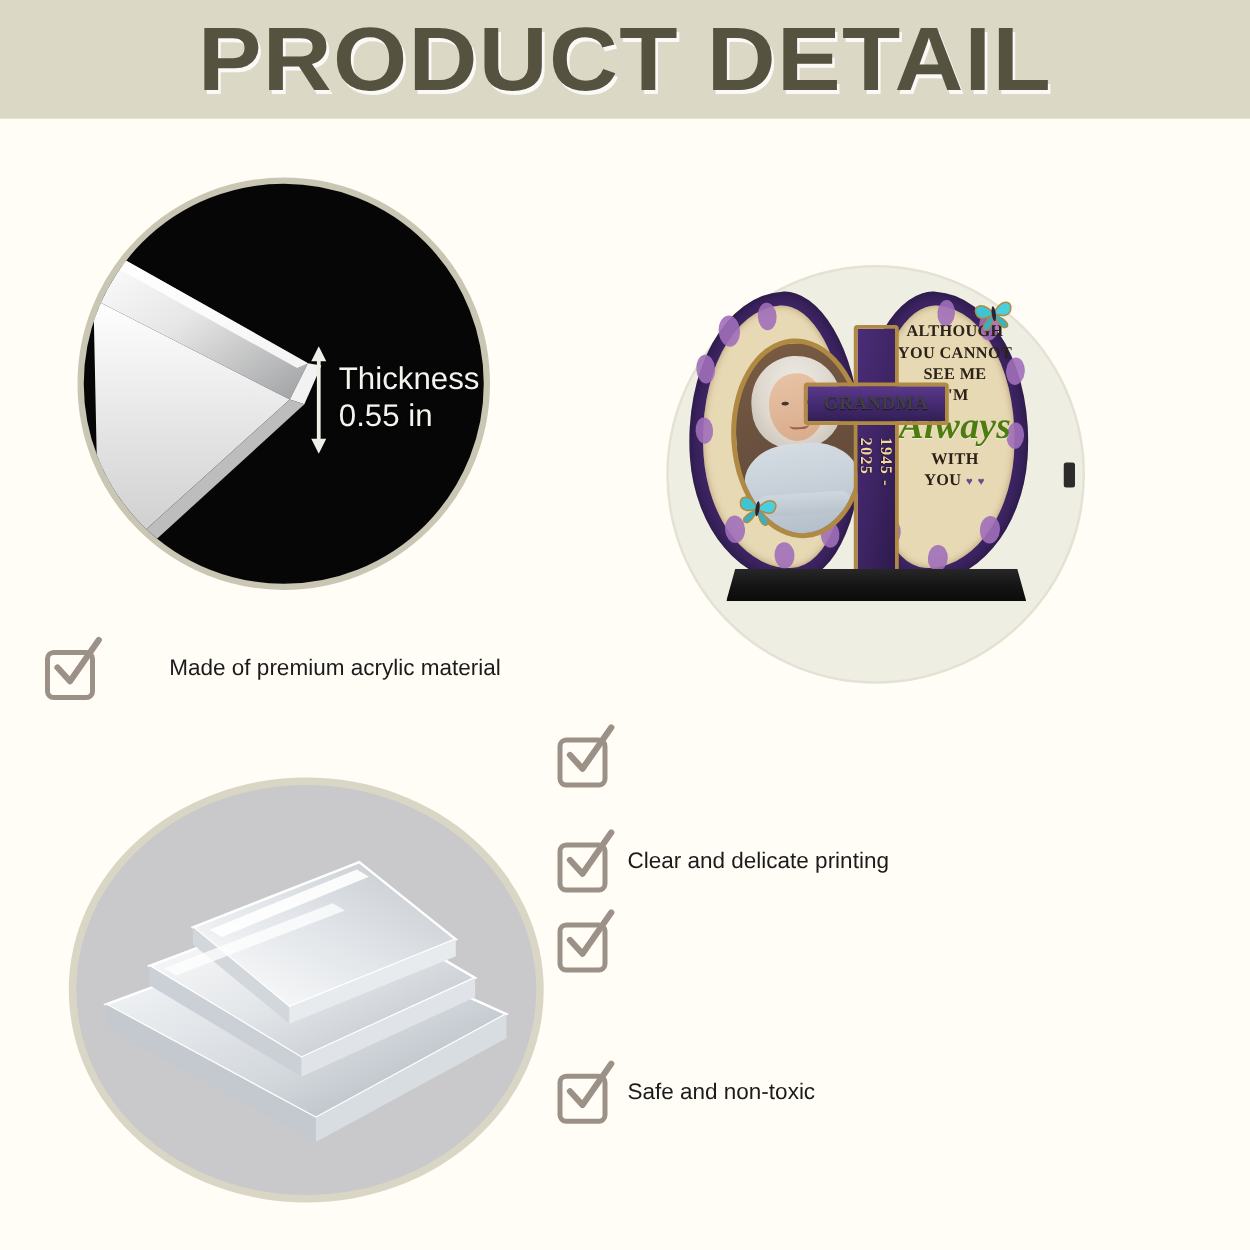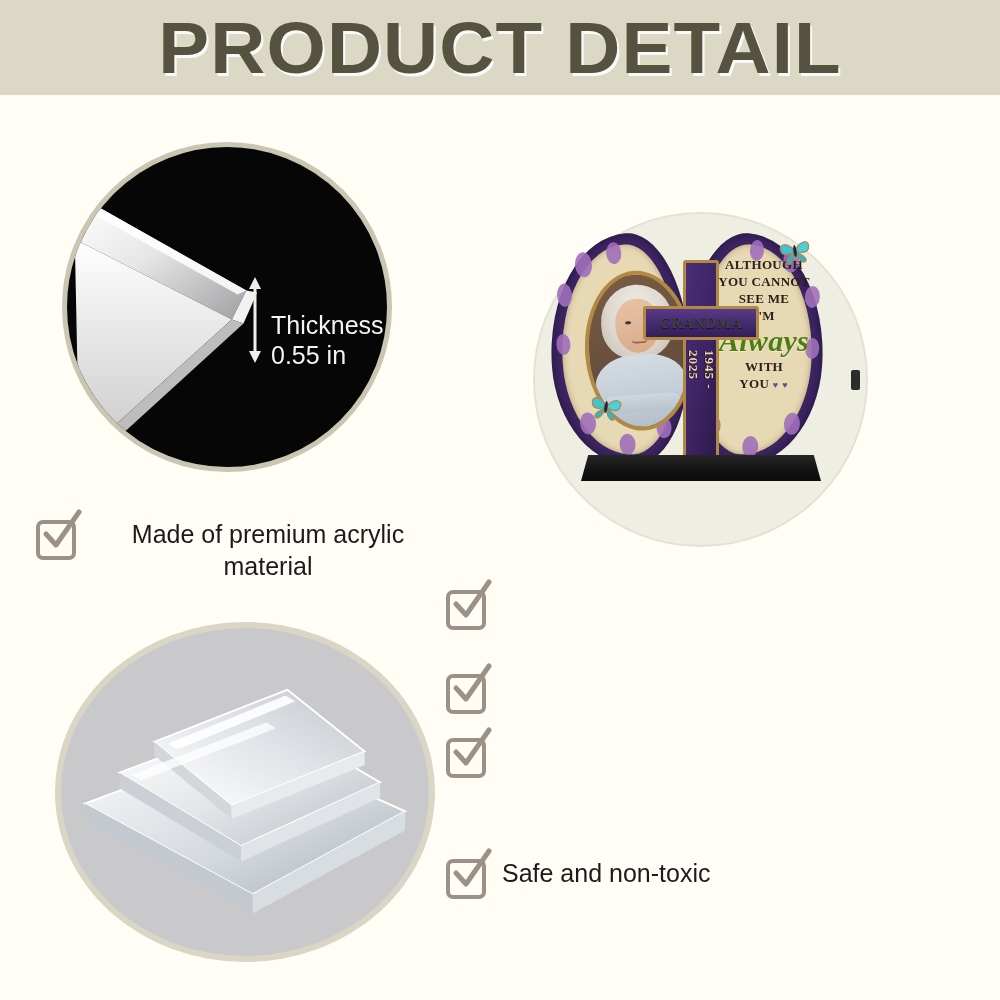--- a/index.html
+++ b/index.html
@@ -187,21 +187,21 @@
     border:4px solid #9c9187;border-radius:7px;
     margin-top:2px;
   }
   .checkbox .tick{
     position:absolute;left:-2px;top:-13px;width:44px;height:44px;
     overflow:visible;
   }
   .check-text{
     margin-left:16px;
     color:#1b1b1b;
-    font-size:25px;line-height:32px;
+    font-size:18px;line-height:32px;
     font-family:"Liberation Sans", sans-serif;
   }
   #item-acrylic{left:36px;top:518px;width:420px;}
   #item-acrylic .check-text{text-align:center;width:352px;}
   #item-desk{left:446px;top:588px;width:545px;}
   #item-printing{left:446px;top:672px;width:545px;}
   #item-scratch{left:446px;top:736px;width:545px;}
   #item-safe{left:446px;top:857px;width:545px;}
 </style>
 </head>
@@ -227,21 +227,21 @@
     <polygon points="185,148 196,150 182,182 170,178" fill="#f2f2f2"></polygon>
     <polygon points="8,95 170,178 35,300 12,288" fill="url(#gv2)"></polygon>
     <polygon points="170,178 182,182 46,306 35,300" fill="#bdbdbd"></polygon>
     <polygon points="20,55 185,148 176,152 14,62" fill="#ffffff" opacity=".85"></polygon>
   </svg>
   <svg class="dim-arrow" viewBox="0 0 14 86" style="left:181px;top:130px;">
     <line x1="7" y1="10" x2="7" y2="76" stroke="#efefe8" stroke-width="3"></line>
     <polygon points="7,0 13,12 1,12" fill="#efefe8"></polygon>
     <polygon points="7,86 13,74 1,74" fill="#efefe8"></polygon>
   </svg>
-  <div class="thick-text" style="left:204px;top:141px;margin-top:22px;">Thickness
+  <div class="thick-text" style="left:204px;top:141px;">Thickness
 0.55 in</div>
 </div>
 
 <div class="circle" id="circle-product"></div>
 <div class="plaque">
 
   <div class="wing wing-l">
     <div class="wing-inner"></div>
     <div class="dot" style="left:30px;top:16px;width:17px;height:25px;"></div>
     <div class="dot" style="left:62px;top:8px;width:15px;height:22px;"></div>
@@ -364,20 +364,21 @@
     </svg>
   </div>
 </div>
 
 <div class="check-item" id="item-printing">
   <div class="checkbox">
     <svg class="tick" viewBox="0 0 44 44">
       <path d="M8 23 L18 34 L41 1" fill="none" stroke="#9c9187" stroke-width="5" stroke-linecap="round" stroke-linejoin="round"></path>
     </svg>
   </div>
+  <div class="check-text">Clear and delicate printing</div>
 </div>
 
 <div class="check-item" id="item-scratch">
   <div class="checkbox">
     <svg class="tick" viewBox="0 0 44 44">
       <path d="M8 23 L18 34 L41 1" fill="none" stroke="#9c9187" stroke-width="5" stroke-linecap="round" stroke-linejoin="round"></path>
     </svg>
   </div>
 </div>
 

